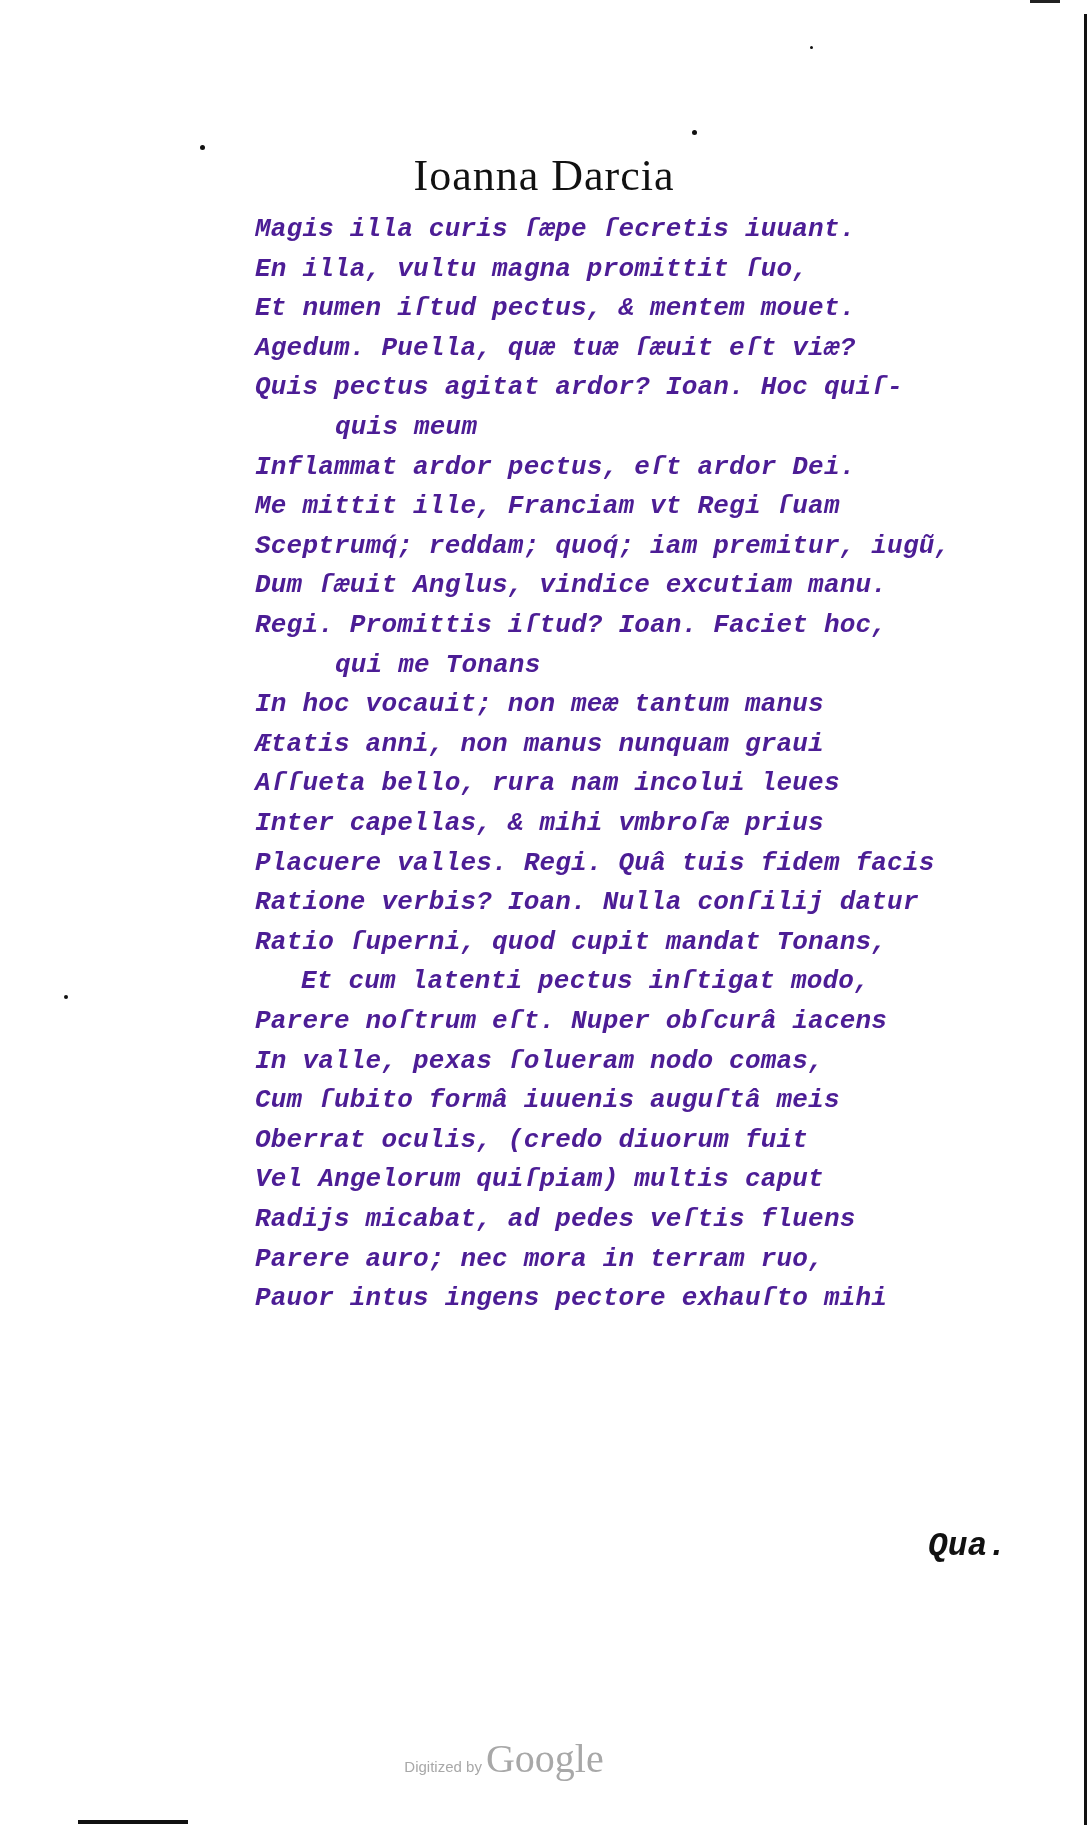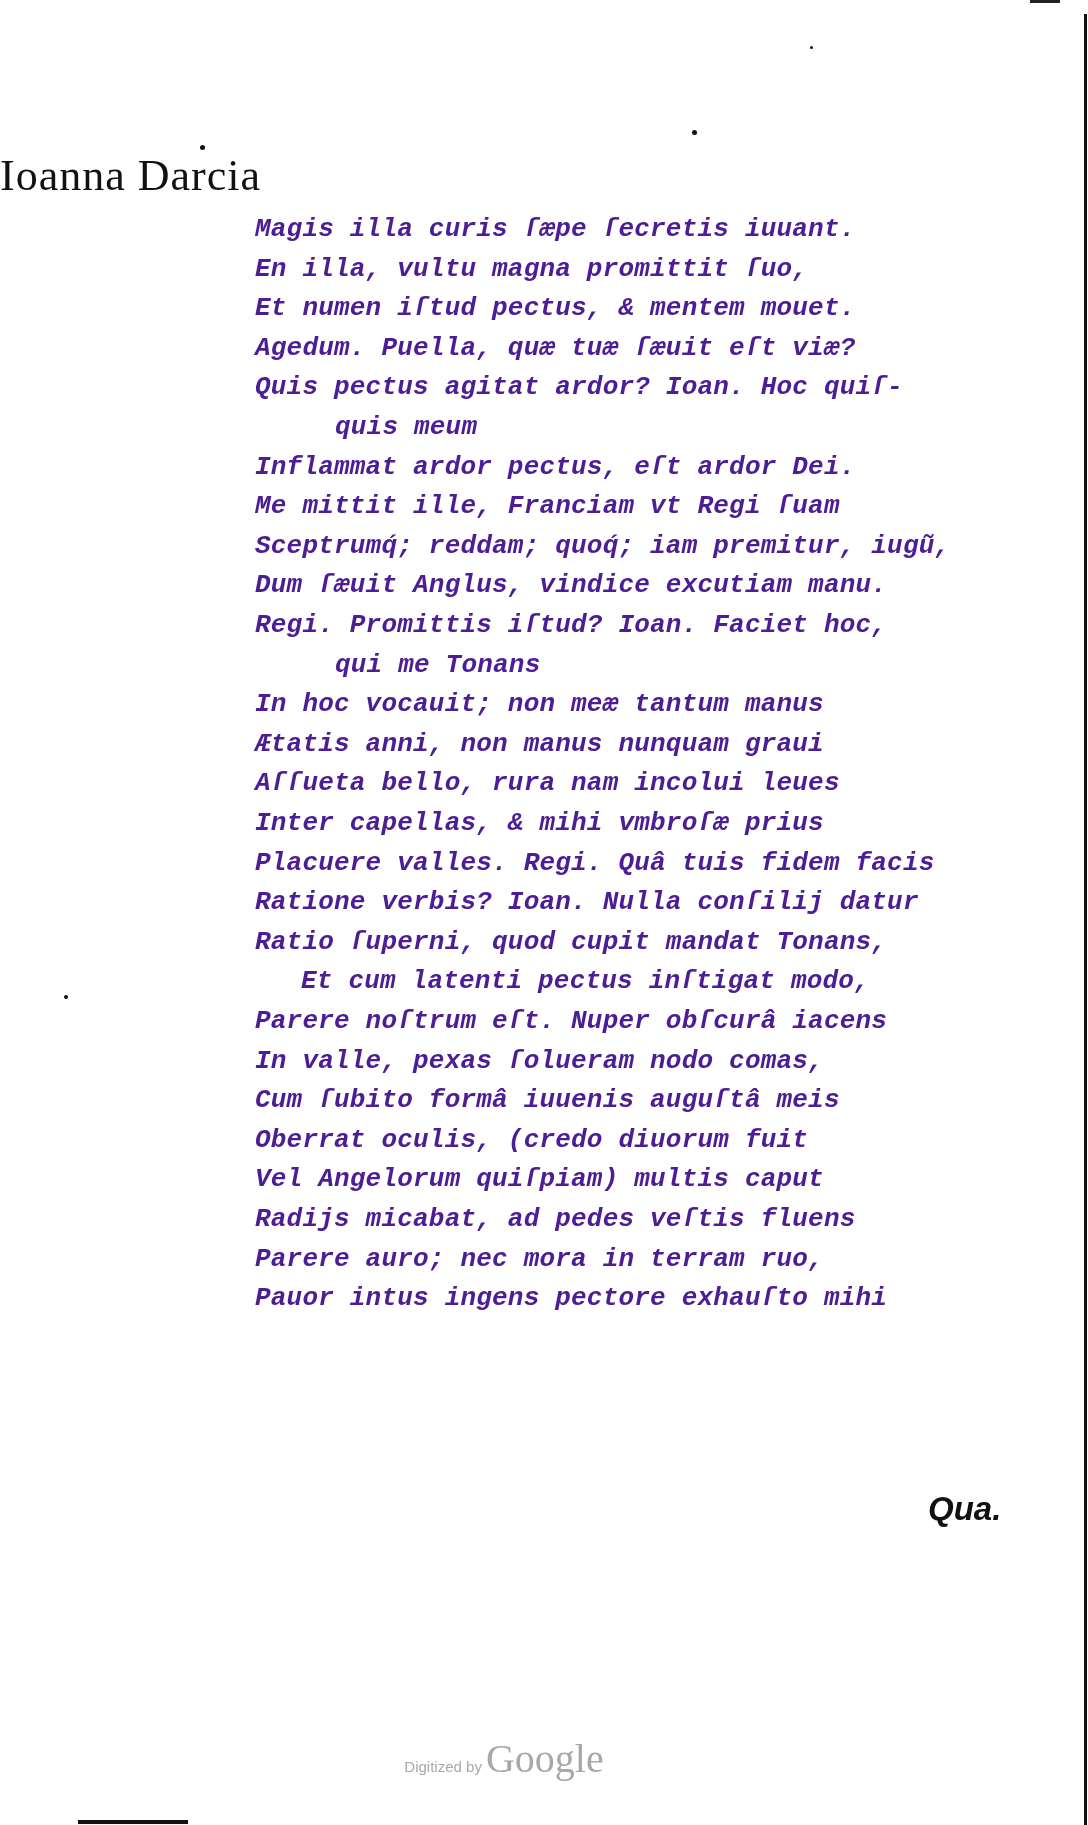--- a/index.html
+++ b/index.html
@@ -1,25 +1,25 @@
 <!DOCTYPE html>
 <html><head>
   <meta charset="utf-8">
   <style>
     html, body { margin:0; padding:0; background:#fff; }
     body { width:1088px; height:1825px; position:relative; overflow:hidden; }
     .page { position:absolute; left:0; top:0; width:1088px; height:1825px; background:#fff; }
     .right-rule { position:absolute; left:1084px; top:14px; width:3px; height:1811px; background:#111; }
     .top-rule { position:absolute; left:1030px; top:0; width:30px; height:3px; background:#222; }
     .bottom-rule { position:absolute; left:78px; top:1820px; width:110px; height:4px; background:#111; }
-    .title { position:absolute; left:0; width:1088px; top:150px; text-align:left;
+    .title { position:absolute; left:0; width:1088px; top:150px; text-align:center;
       font-family:"Liberation Serif", serif; font-size:44px; color:#111; letter-spacing:1px; }
     .line { position:absolute; font-family:Liberation Mono, monospace; font-style:italic; font-weight:bold;
       font-size:26px; color:#4c1d95; white-space:nowrap; letter-spacing:0.2px; }
-    .catch { position:absolute; left:928px; top:1490px; font-family:Liberation Sans, sans-serif;
+    .catch { position:absolute; left:928px; top:1528px; font-family:Liberation Mono, monospace;
       font-style:italic; font-weight:bold; font-size:33px; color:#111; }
     .footer { position:absolute; left:0; width:1008px; top:1735px; text-align:center; color:#a8a8a8; }
     .footer .small { font-family:"Liberation Sans", sans-serif; font-size:15px; }
     .footer .big { font-family:"Liberation Serif", serif; font-size:40px; }
     .speck { position:absolute; width:5px; height:5px; border-radius:50%; background:#111; }
   </style>
 </head>
 <body>
 
 <div class="page">

